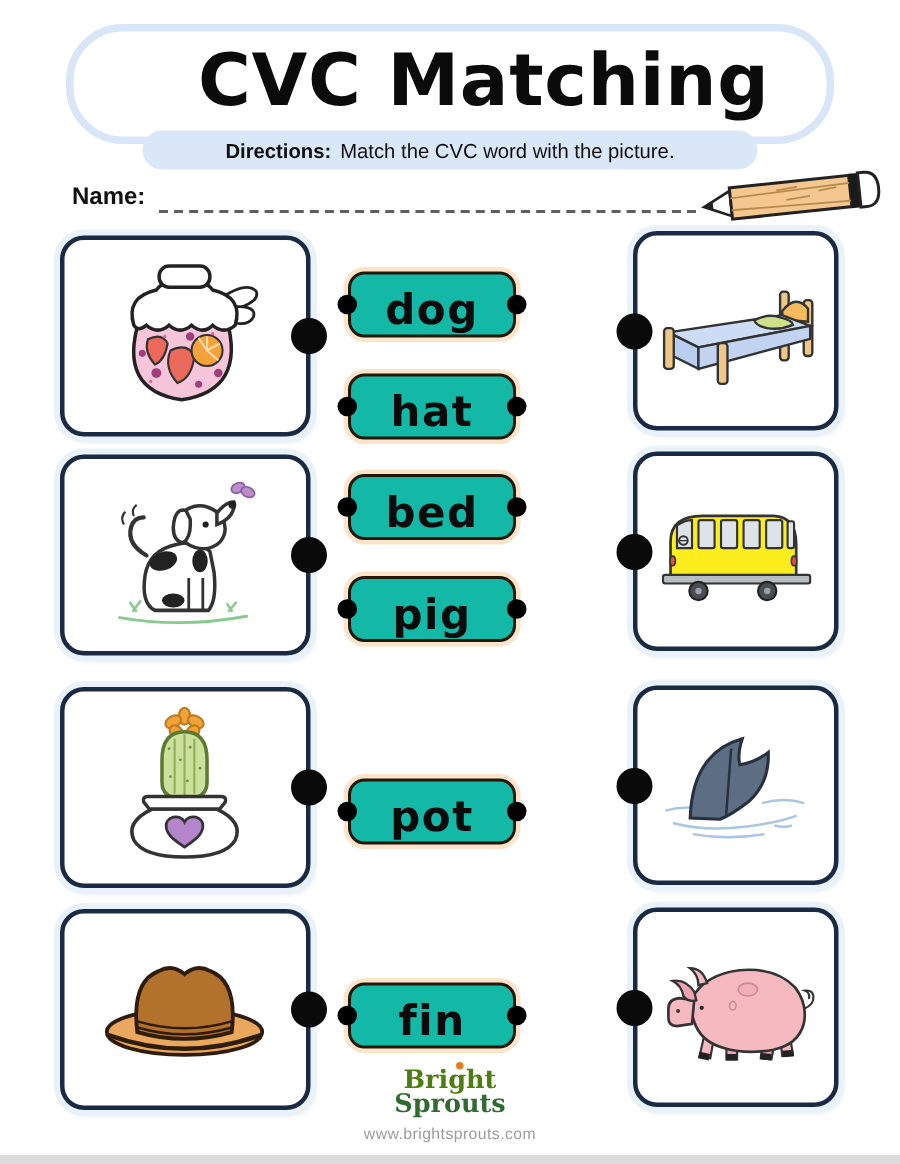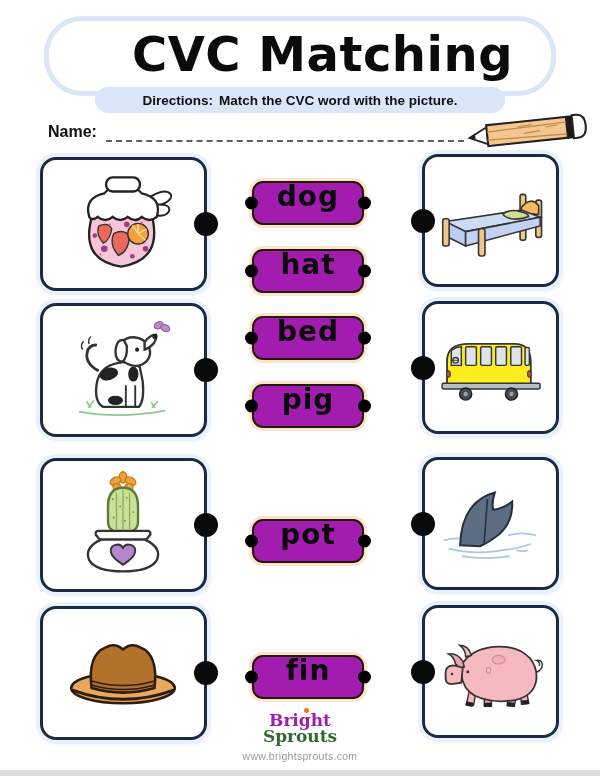--- a/index.html
+++ b/index.html
@@ -6,21 +6,21 @@
   body{width:600px;height:776px;background:#fff;font-family:"Liberation Sans",sans-serif;}
   .sheet{position:relative;width:600px;height:776px;background:#fff;overflow:hidden;}
 
   
   .title-box{position:absolute;left:44px;top:16px;width:512px;height:80px;background:#fff;
     border:5px solid #d9e6f7;border-radius:38px;box-sizing:border-box;z-index:1;}
   .title-text{position:absolute;left:0;right:0;top:26px;text-align:center;z-index:3;
     font-family:"DejaVu Sans",sans-serif;font-weight:800;font-size:48px;color:#0b0b0b;letter-spacing:0.5px;margin-left:45px;}
   .directions{position:absolute;left:95px;top:87px;width:410px;height:26px;background:#d9e7f8;
     border-radius:13px;z-index:2;display:flex;align-items:center;justify-content:center;
-    font-size:13.5px;color:#101010;font-weight:bold;}
+    font-size:13.5px;color:#101010;}
   .directions b{margin-right:6px;}
 
   
   .name-label{position:absolute;left:48px;top:123px;font-size:16px;font-weight:bold;color:#111;}
   .name-line{position:absolute;left:106px;top:122px;width:358px;height:18px;
     border-bottom:2px dashed #5f5f5f;}
   .pencil{position:absolute;left:466px;top:110px;width:122px;height:42px;transform:rotate(-6deg);}
 
   
   .card{position:absolute;background:#fff;border:3px solid #1b2a44;border-radius:16px;
@@ -28,34 +28,34 @@
     display:flex;align-items:center;justify-content:center;}
   .card.left{left:40px;width:167px;height:134px;}
   .card.right{left:422px;width:137px;height:133px;}
   .card svg{width:82%;height:88%;}
   .cdot{position:absolute;top:50%;width:24px;height:24px;border-radius:50%;background:#0a0a0a;
     transform:translateY(-50%);}
   .cdot.r{right:-14px;}
   .cdot.l{left:-14px;}
 
   
-  .pill{position:absolute;left:252px;width:112px;height:44px;background:#a21caf;
+  .pill{position:absolute;left:232px;width:112px;height:44px;background:#14b8a6;
     border:2.5px solid #241608;border-radius:11px;box-sizing:border-box;
-    box-shadow:0 0 0 3px #fce4ca;display:flex;align-items:flex-start;justify-content:center;}
+    box-shadow:0 0 0 3px #fce4ca;display:flex;align-items:flex-end;justify-content:center;}
   .pill .word{font-family:"DejaVu Sans",sans-serif;font-weight:800;font-size:28px;color:#0b0b0b;
     letter-spacing:1px;line-height:1;padding-bottom:2px;}
   .pdot{position:absolute;top:50%;width:13px;height:13px;border-radius:50%;background:#000;
     transform:translateY(-50%);}
   .pdot.l{left:-9px;}
   .pdot.r{right:-9px;}
 
   
   .brand{position:absolute;left:0;right:0;top:712px;text-align:center;line-height:1.05;
     font-family:"DejaVu Serif",serif;font-weight:bold;}
-  .brand .b1{color:#a21caf;font-size:17px;display:block;}
+  .brand .b1{color:#4d7c0f;font-size:17px;display:block;}
   .brand .b2{color:#2f6b2f;font-size:17px;display:block;margin-top:-2px;}
   .sprout-dot{position:absolute;left:304px;top:708px;width:5px;height:5px;border-radius:50%;background:#e87c1e;}
   .website{position:absolute;left:0;right:0;top:750px;text-align:center;font-size:10.5px;color:#9b9b9b;letter-spacing:.3px;}
   .bottom-edge{position:absolute;left:0;right:0;bottom:0;height:6px;background:#dcdcdc;}
 </style>
 </head>
 <body>
 
 <div class="sheet">
 

